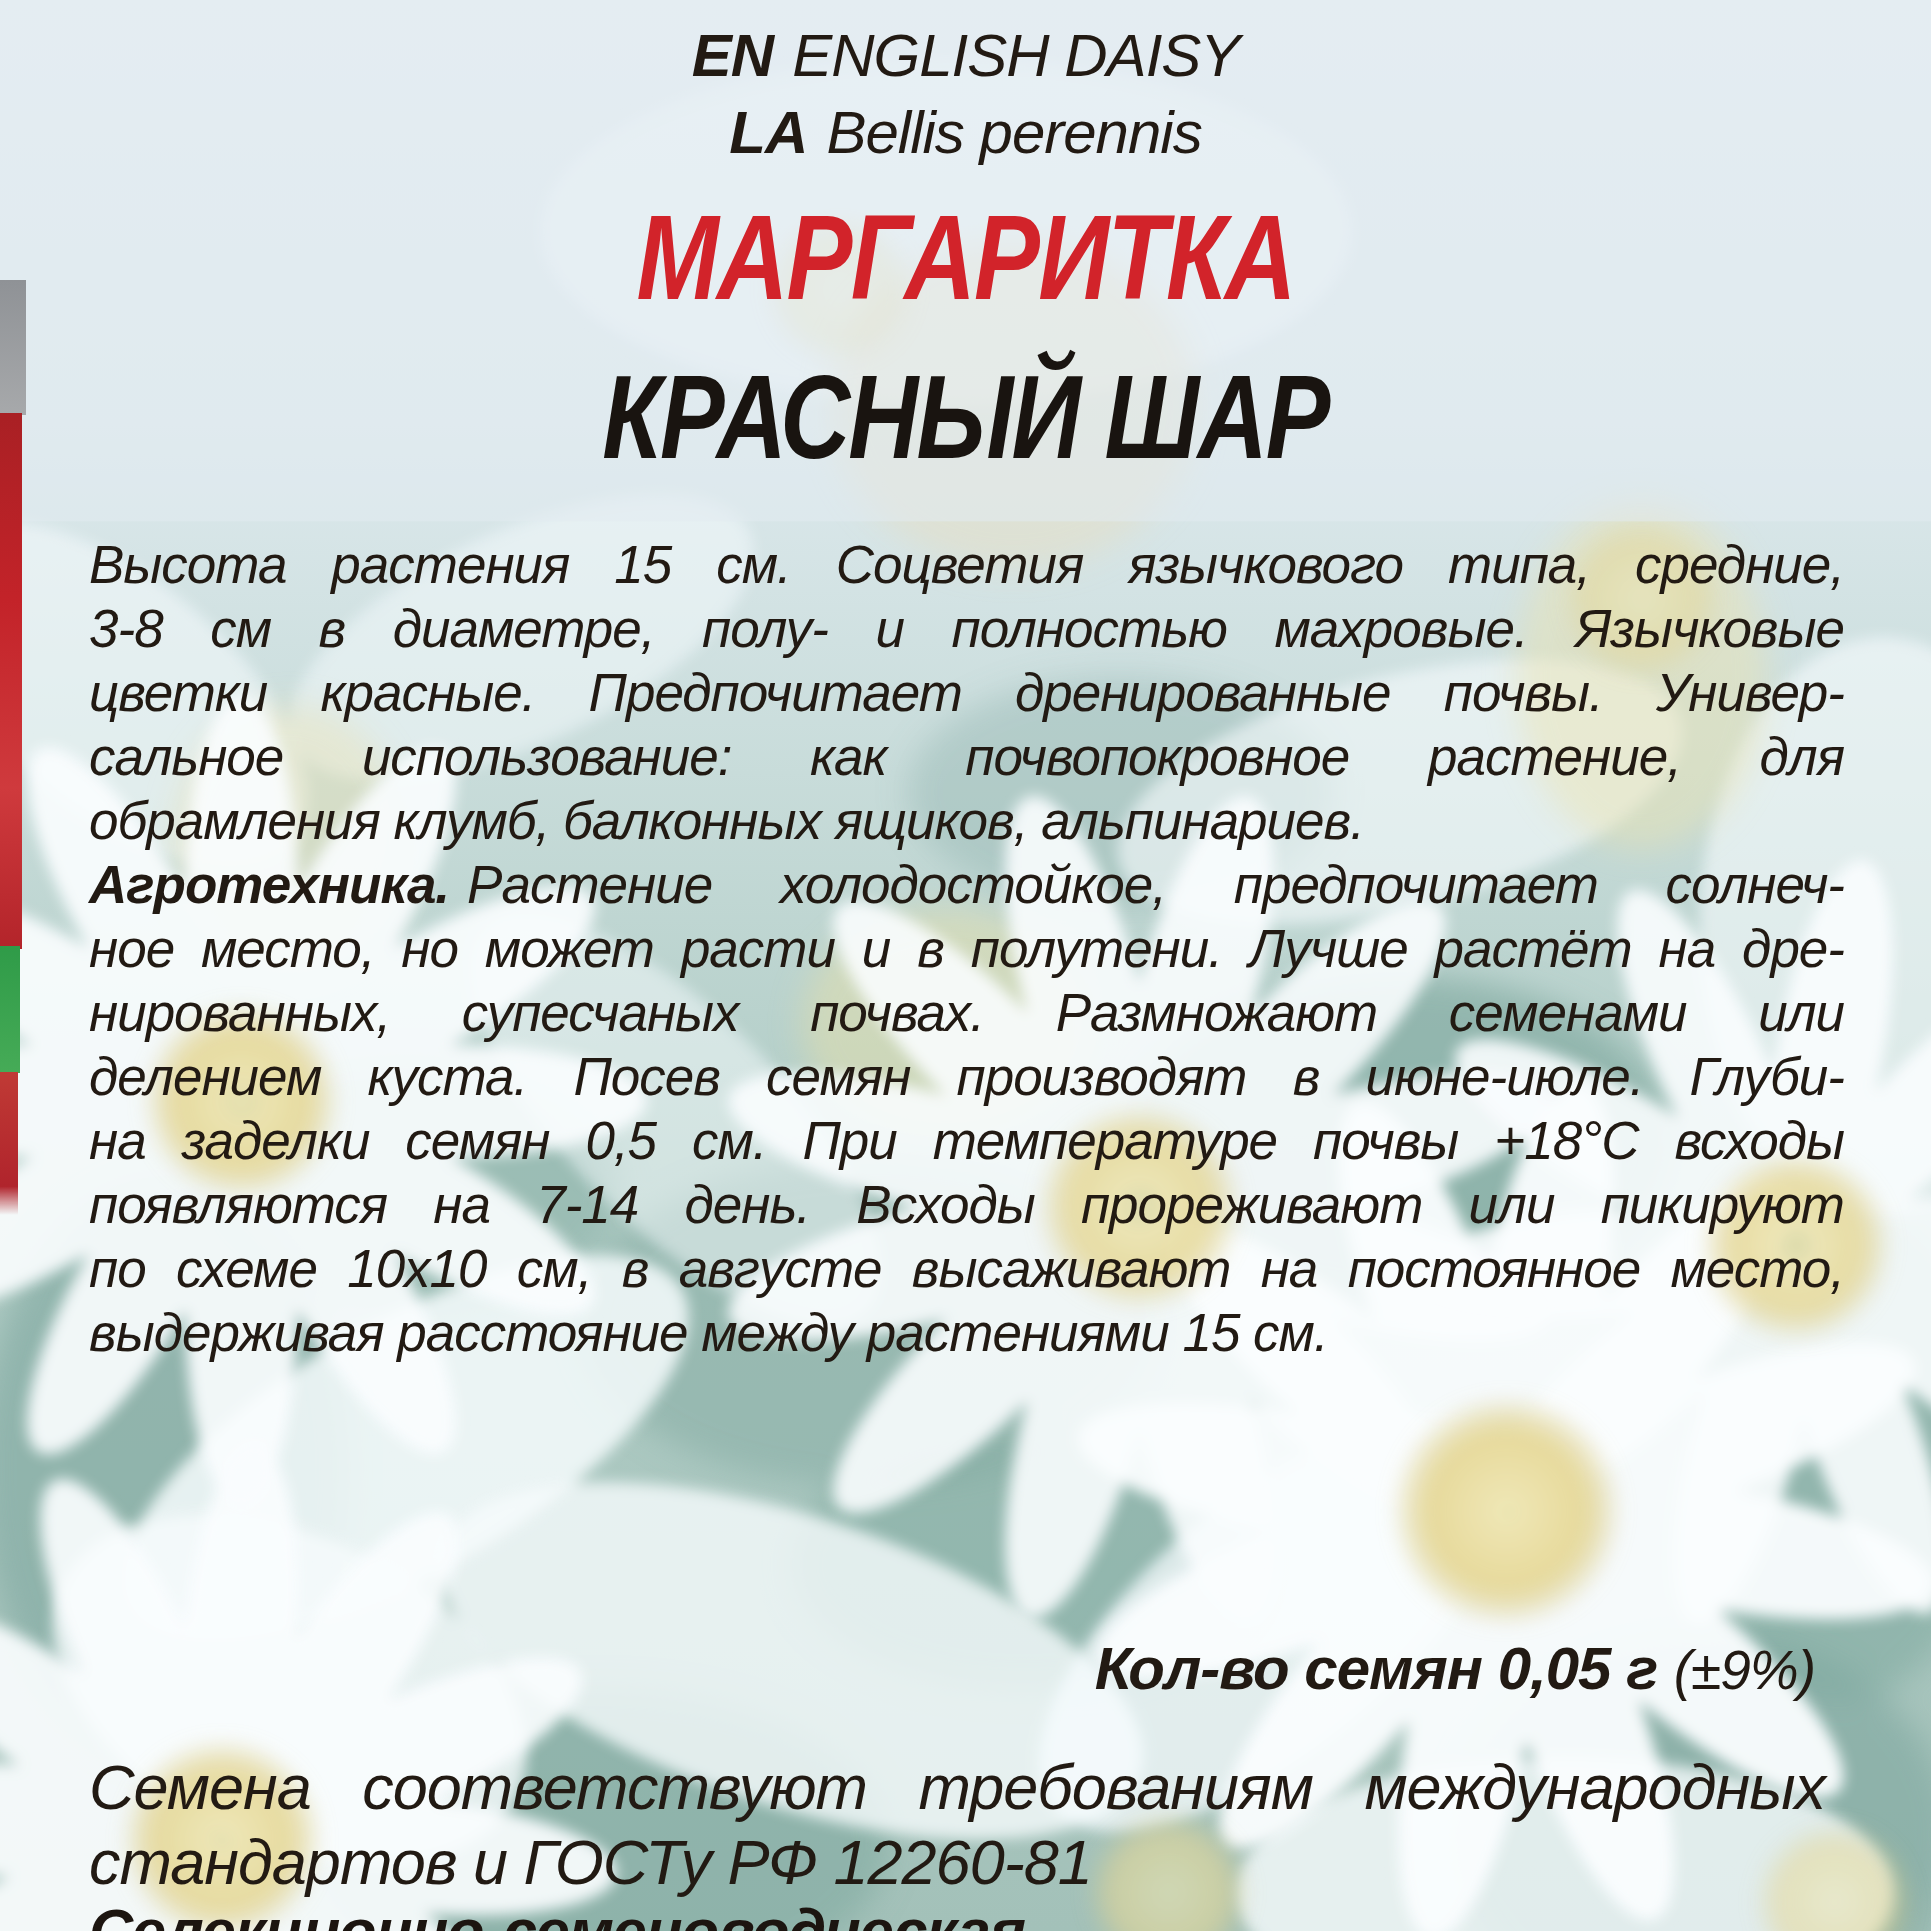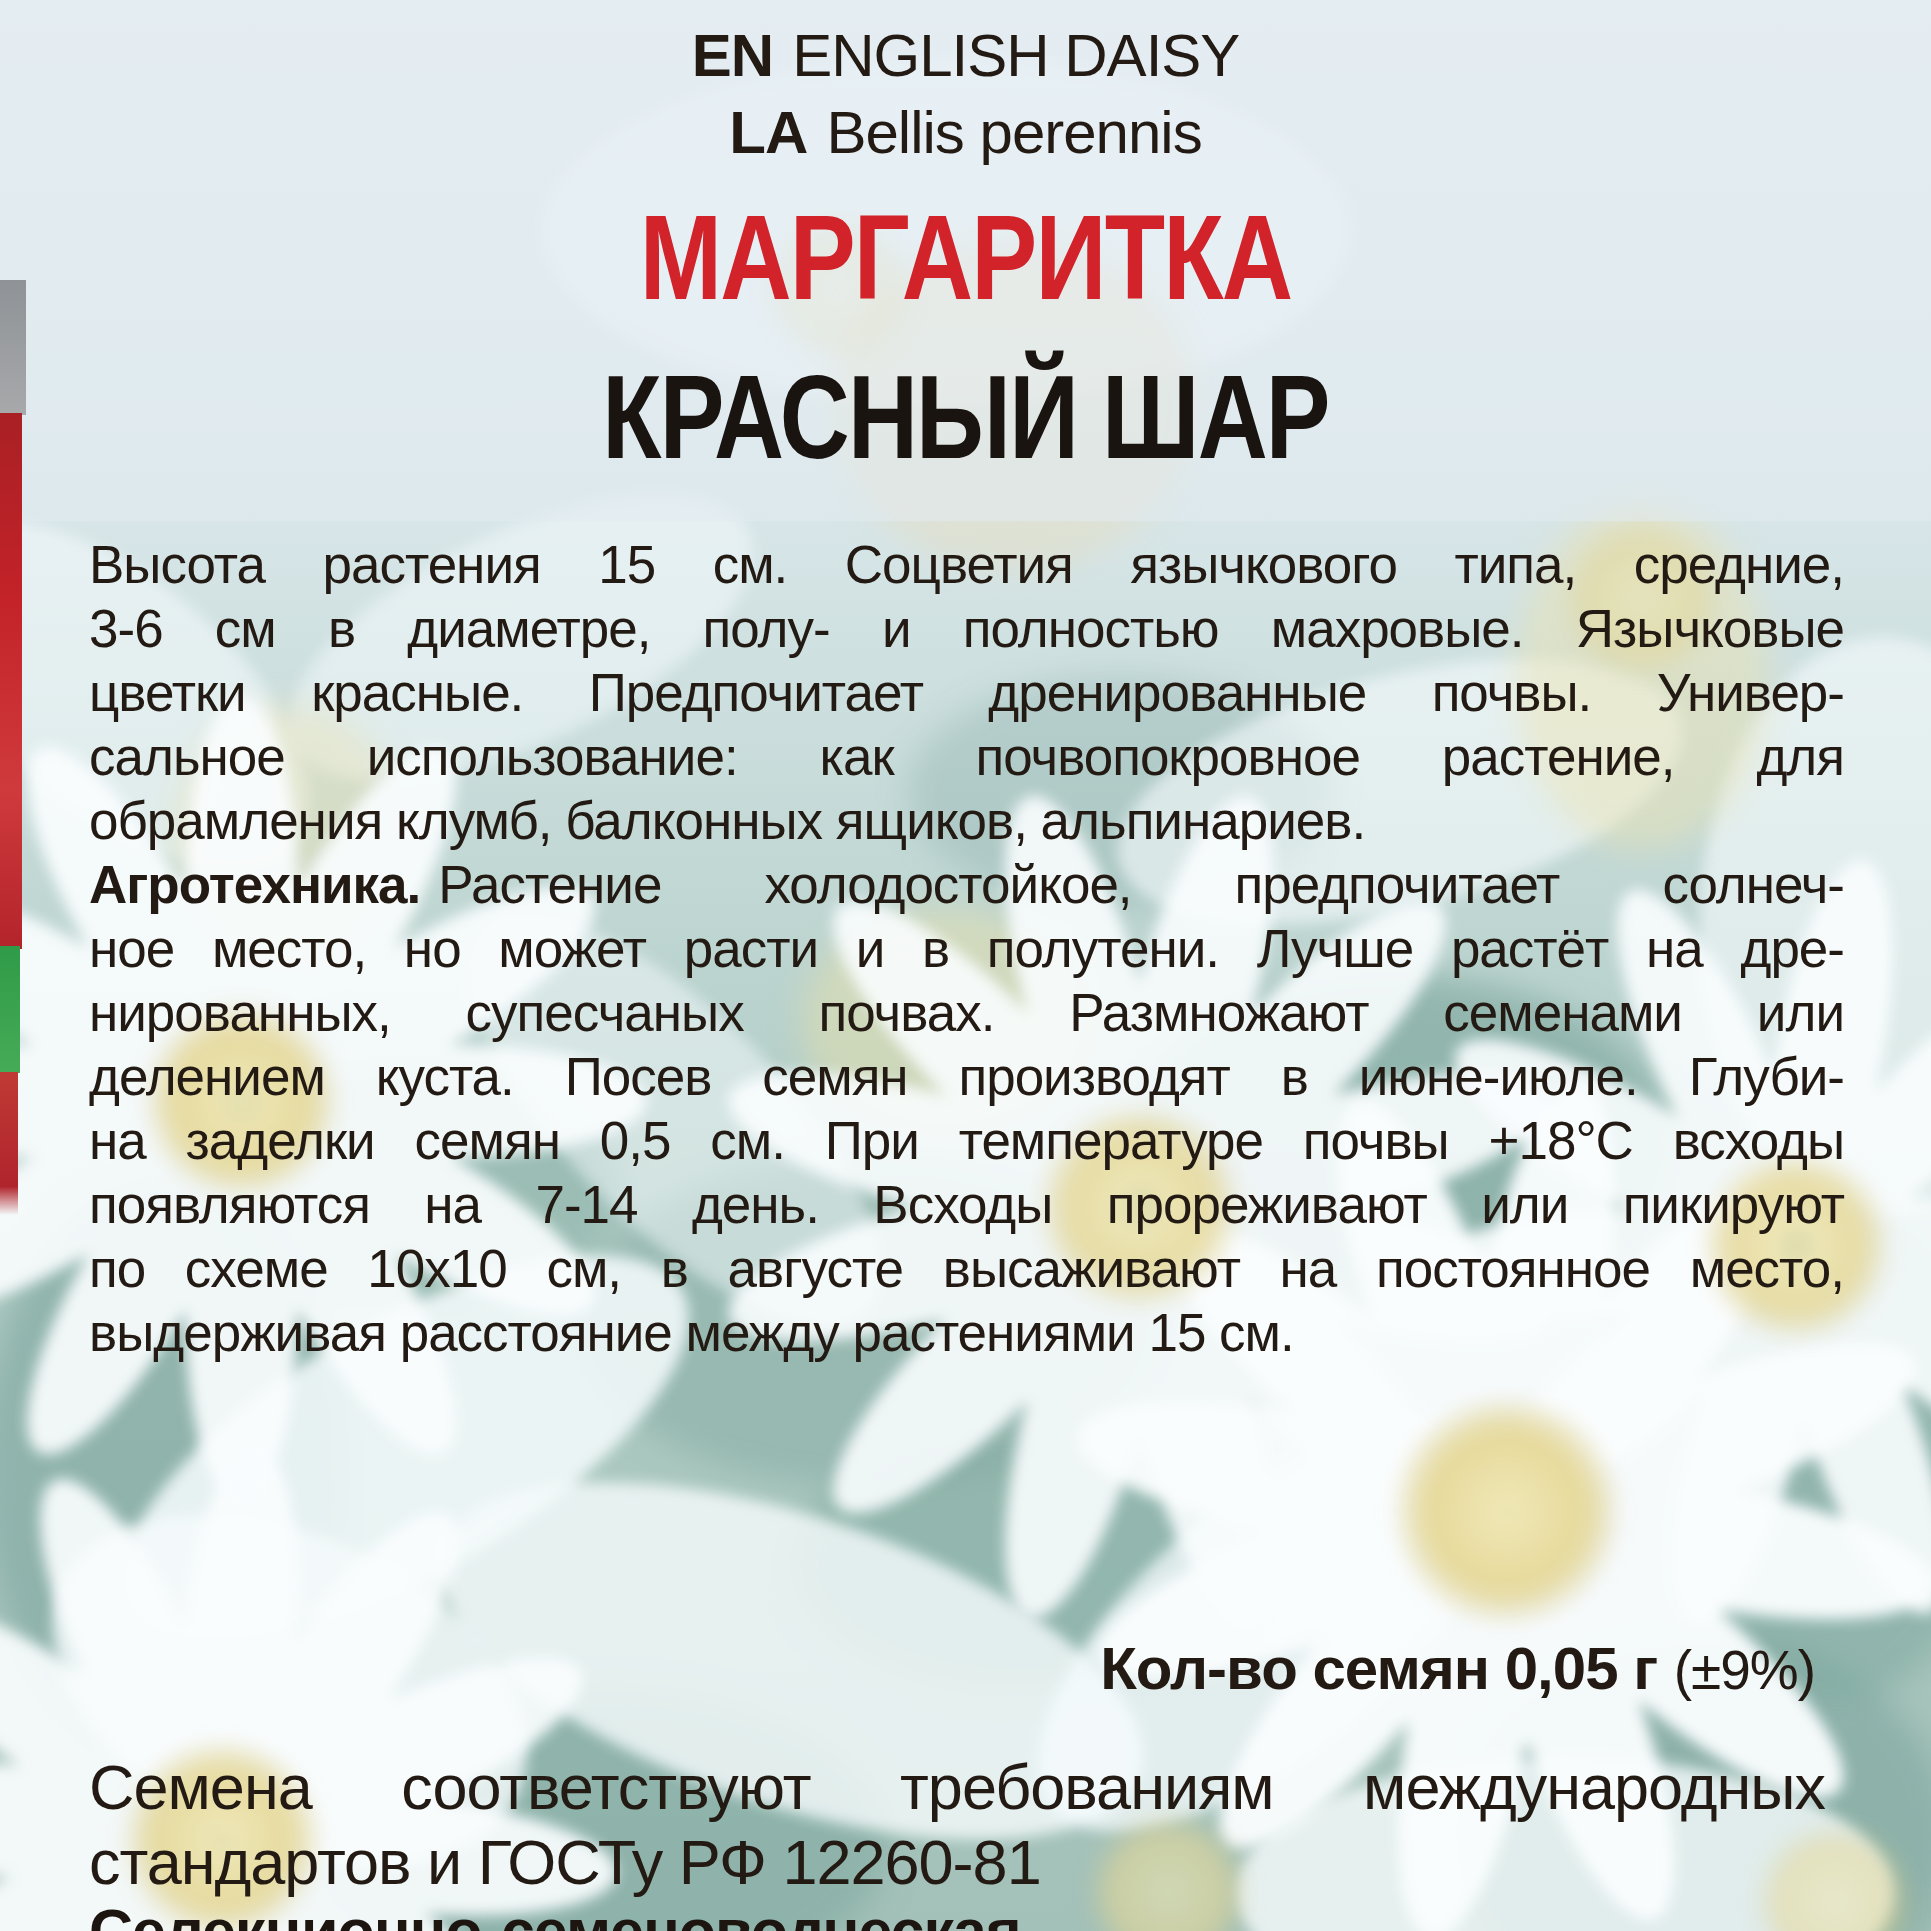--- a/index.html
+++ b/index.html
@@ -1,17 +1,17 @@
 <!DOCTYPE html>
 <html><head>
 <meta charset="utf-8">
 <style>
   html,body{margin:0;padding:0;width:1931px;height:1931px;overflow:hidden;}
   body{font-family:"Liberation Sans", sans-serif;background:#dfe9ee;}
-  .page{position:relative;width:1931px;height:1931px;overflow:hidden;}
+  .page{position:relative;width:1931px;height:1931px;overflow:hidden;font-style:italic;}
   .bg{position:absolute;left:0;top:0;width:1931px;height:1931px;}
 
   
   .edge{position:absolute;left:0;}
   .edge-gray{top:280px;height:135px;width:26px;background:linear-gradient(180deg,#8f9296,#a7a9ab);}
   .edge-red{top:413px;height:536px;width:22px;background:linear-gradient(180deg,#a92024,#c32329 35%,#cf3a3d 70%,#b3242a);}
   .edge-green{top:946px;height:127px;width:20px;background:linear-gradient(180deg,#2f9b48,#46ab57);}
   .edge-red2{top:1072px;height:143px;width:18.3px;background:linear-gradient(180deg,#c03a35,#b0242c 80%,rgba(176,36,44,0));}
 
   
@@ -203,21 +203,21 @@
       <span class="lang-code">LA</span><span>Bellis perennis</span>
     </div>
   </div>
 
   <div class="txt title">МАРГАРИТКА</div>
   <div class="txt variety">КРАСНЫЙ ШАР</div>
 
   <div class="txt body-text">
     <div class="lines-para">
         <div class="tline">Высота растения 15 см. Соцветия язычкового типа, средние,</div>
-        <div class="tline">3-6 см в диаметре, полу- и полностью махровые. Язычковые</div>
+        <div class="tline">3-8 см в диаметре, полу- и полностью махровые. Язычковые</div>
         <div class="tline">цветки красные. Предпочитает дренированные почвы. Универ-</div>
         <div class="tline">сальное использование: как почвопокровное растение, для</div>
         <div class="tline">обрамления клумб, балконных ящиков, альпинариев.</div>
       </div>
     <div class="tline">
       <span class="b lead-gap">Агротехника.</span><span>Растение холодостойкое, предпочитает солнеч-</span>
     </div>
     <div class="lines-para">
         <div class="tline">ное место, но может расти и в полутени. Лучше растёт на дре-</div>
         <div class="tline">нированных, супесчаных почвах. Размножают семенами или</div>

